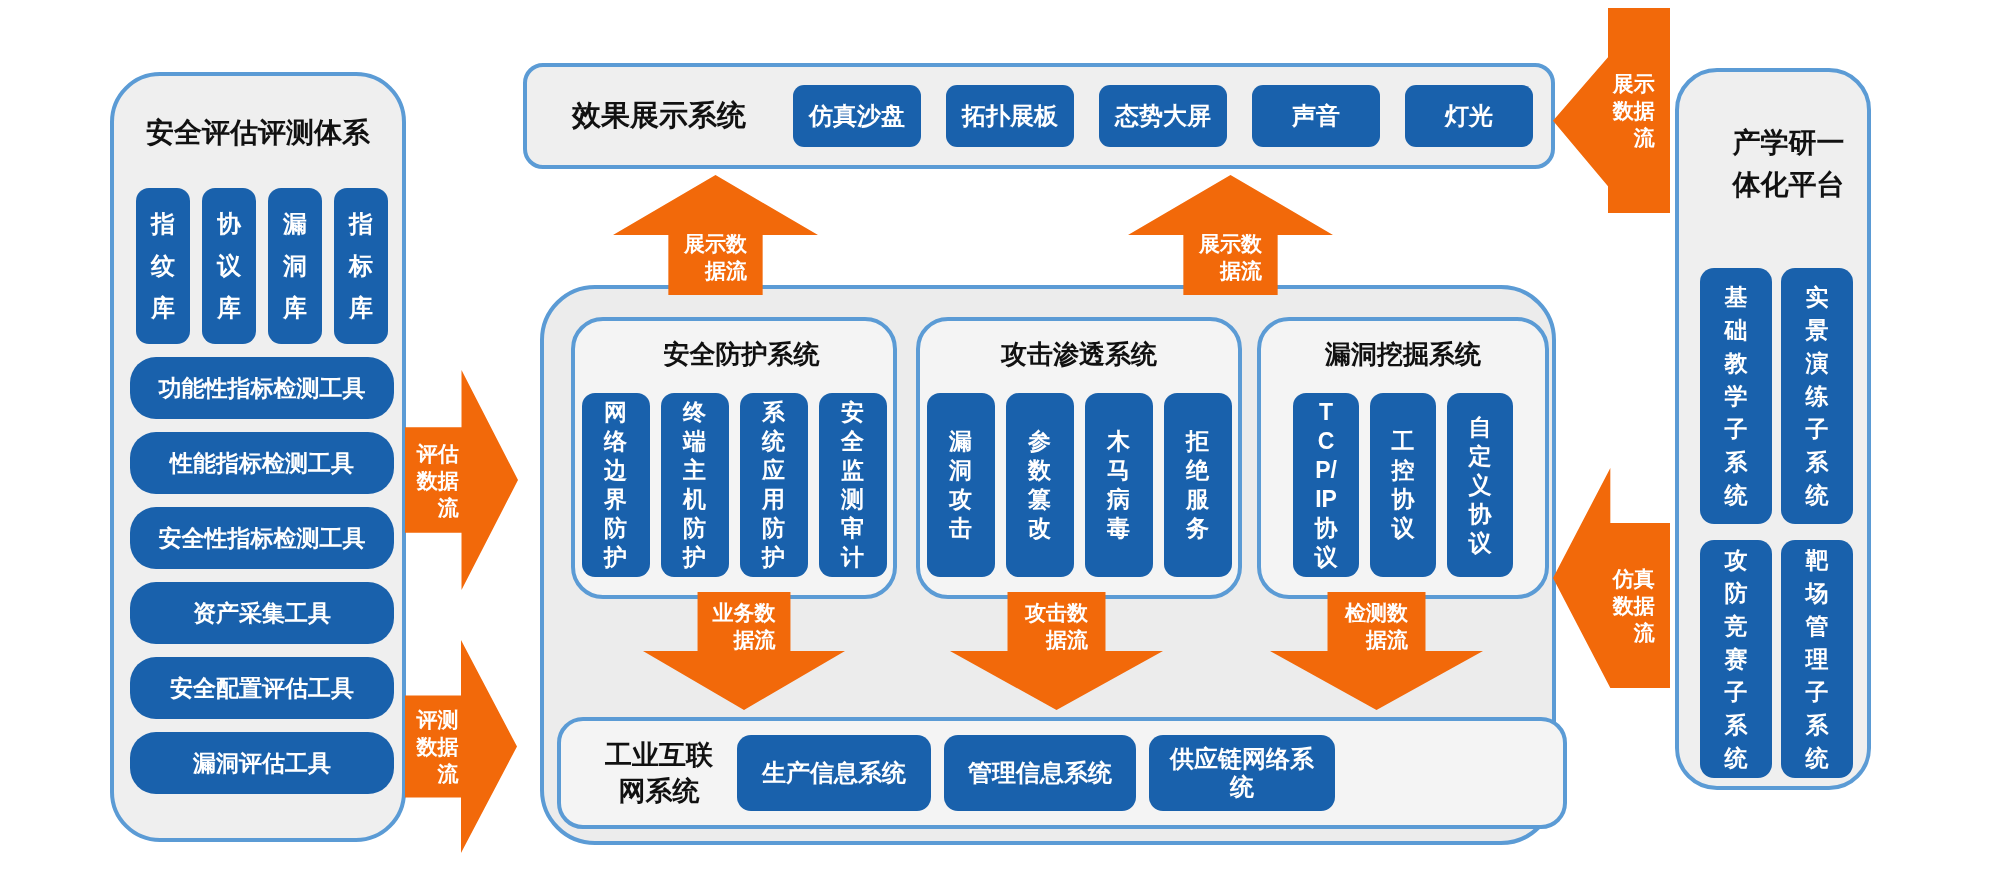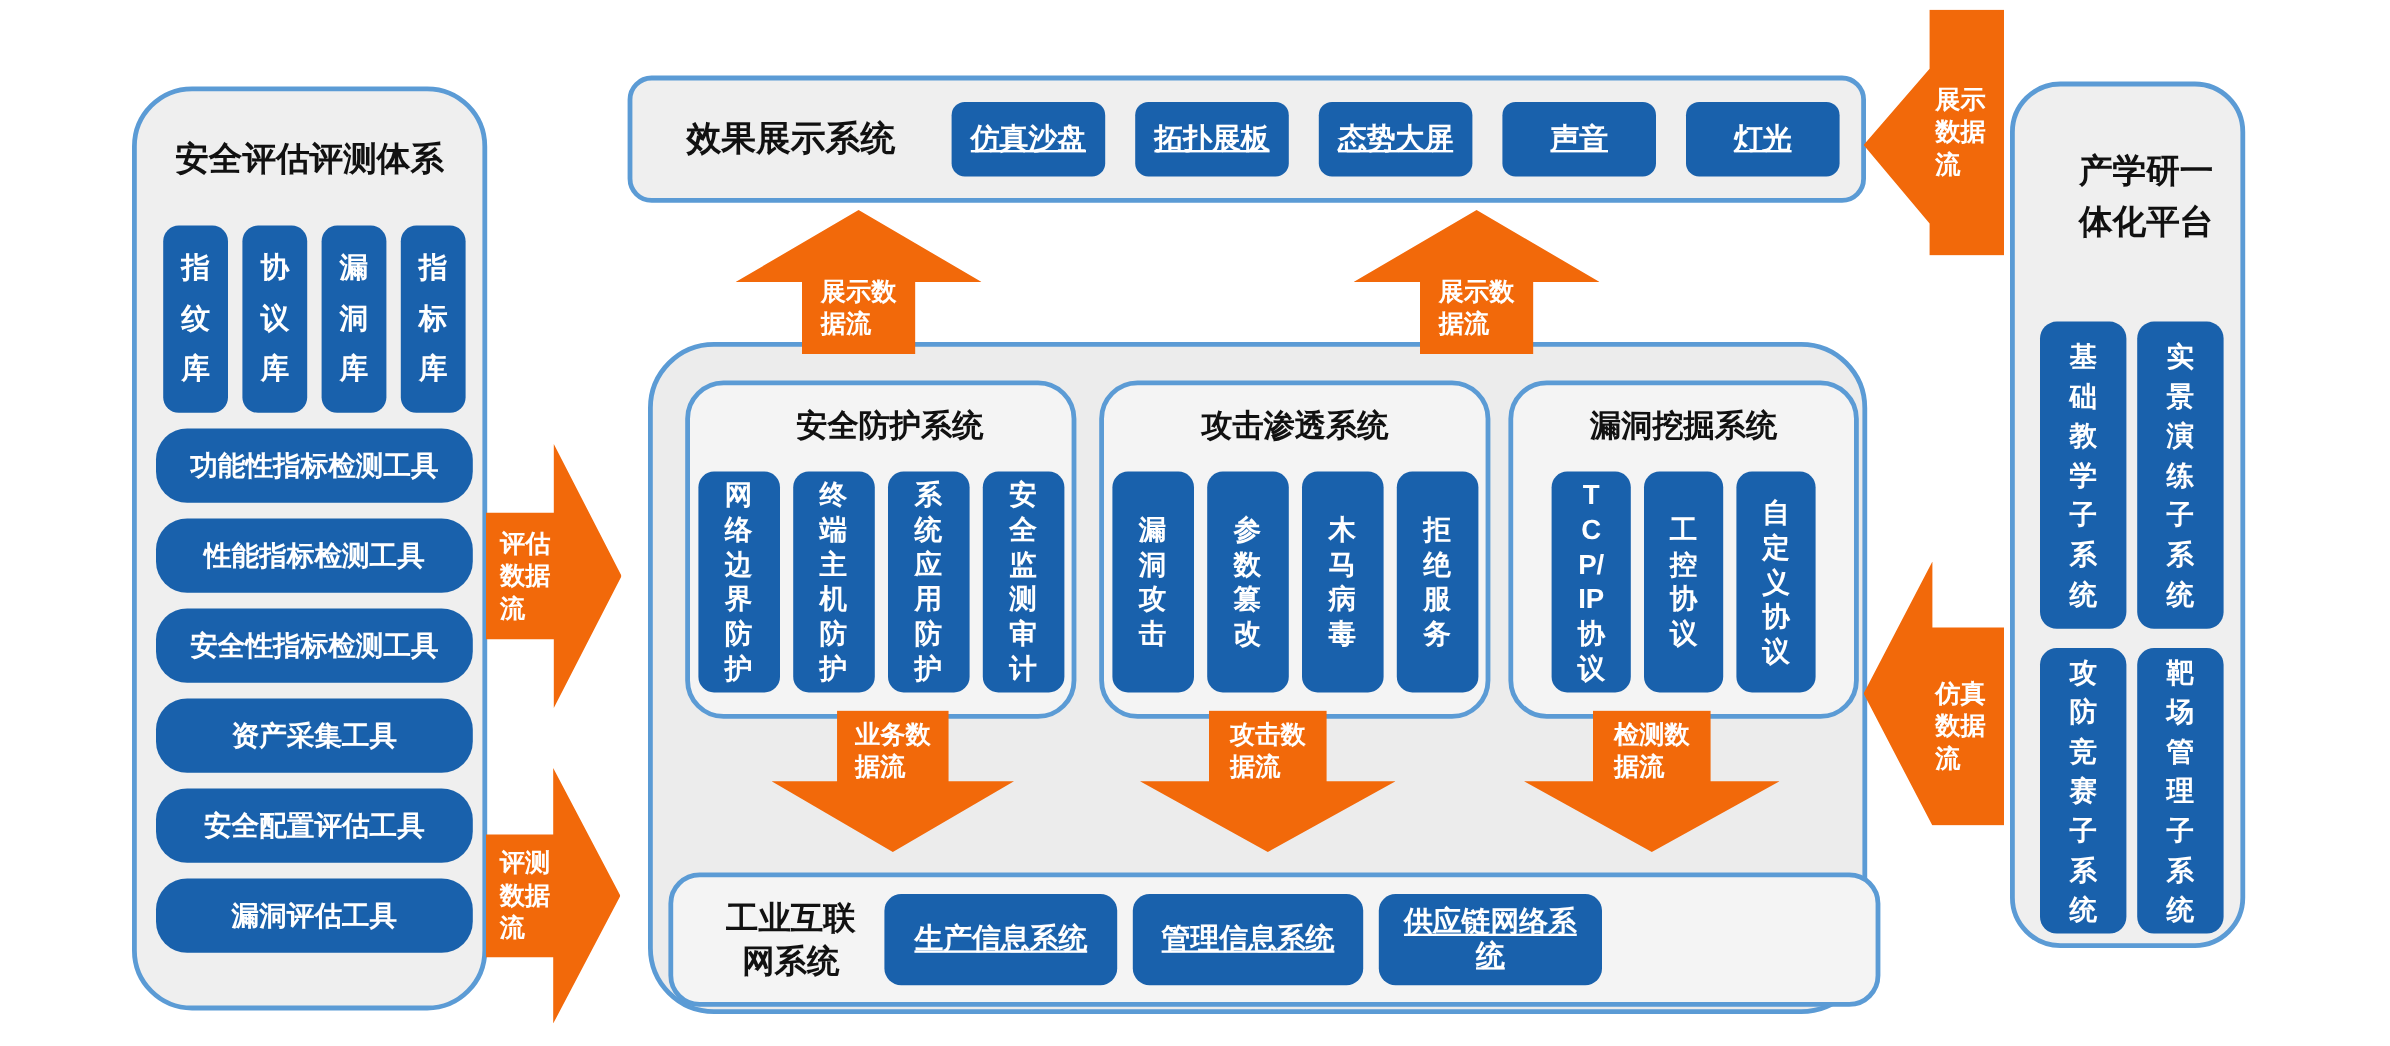--- a/index.html
+++ b/index.html
@@ -20,51 +20,51 @@
     border-radius:13px;display:flex;align-items:center;justify-content:center;
     text-align:center;white-space:pre-line;box-sizing:border-box;
   }
   .hbar{
     background:#1961ac;color:#fff;font-weight:bold;border-radius:26px;
     display:flex;align-items:center;justify-content:center;font-size:23px;font-family:Liberation Serif, serif;
   }
   .btn{
     background:#1961ac;color:#fff;font-weight:bold;border-radius:11px;
     display:flex;align-items:center;justify-content:center;font-size:24px;
-    text-align:center;white-space:pre-line;line-height:28px;box-sizing:border-box;text-decoration:underline;
+    text-align:center;white-space:pre-line;line-height:28px;box-sizing:border-box;
   }
   .card{
     position:absolute;background:#f4f4f4;border:4px solid #5b9bd5;
     border-radius:32px;box-sizing:border-box;
   }
   .card .ctitle{margin-top:16px;font-size:26px;}
   .chiprow{
     position:absolute;left:0;right:0;top:72px;display:flex;
     justify-content:center;gap:11px;
   }
   .chiprow .vchip{position:static;width:68px;height:184px;font-size:23px;line-height:29px;}
   .arrow{position:absolute;background:#f2690a;z-index:10;}
   .alabel{
     position:absolute;color:#fff;font-weight:bold;font-size:21px;line-height:27px;
-    display:flex;align-items:center;justify-content:center;text-align:left;
+    display:flex;align-items:center;justify-content:center;text-align:right;
     white-space:pre-line;
   }
   
   #lp-chips{position:absolute;left:16px;top:112px;width:264px;display:flex;gap:12px;justify-content:center;}
   #lp-chips .vchip{position:static;width:54px;height:156px;font-size:24px;line-height:42px;}
   #lp-bars{position:absolute;left:16px;top:281px;width:264px;display:flex;flex-direction:column;gap:13px;}
   #lp-bars .hbar{height:62px;}
   
   #top-box{display:flex;align-items:center;border-radius:20px;}
   #top-box .ptitle{font-size:29px;margin-left:26px;width:212px;}
   #tb-btns{display:flex;gap:25px;margin-left:28px;}
   #tb-btns .btn{width:128px;height:62px;}
   
   #bottom-box{
-    position:absolute;left:13px;top:438px;width:1010px;height:112px;
+    position:absolute;left:13px;top:428px;width:1010px;height:112px;
     background:#f4f4f4;border:4px solid #5b9bd5;border-radius:26px;
     box-sizing:border-box;display:flex;align-items:center;
   }
   #bottom-box .ptitle{font-size:27px;line-height:36px;margin-left:28px;width:140px;}
   #ib-btns{display:flex;gap:13px;margin-left:8px;}
   #ib-btns .btn{height:76px;border-radius:14px;}
   
   #right-panel .ptitle{margin-top:50px;font-size:28px;line-height:42px;padding-left:31px;}
   #right-panel .vchip{width:72px;font-size:23px;line-height:33px;border-radius:14px;}
 </style>

